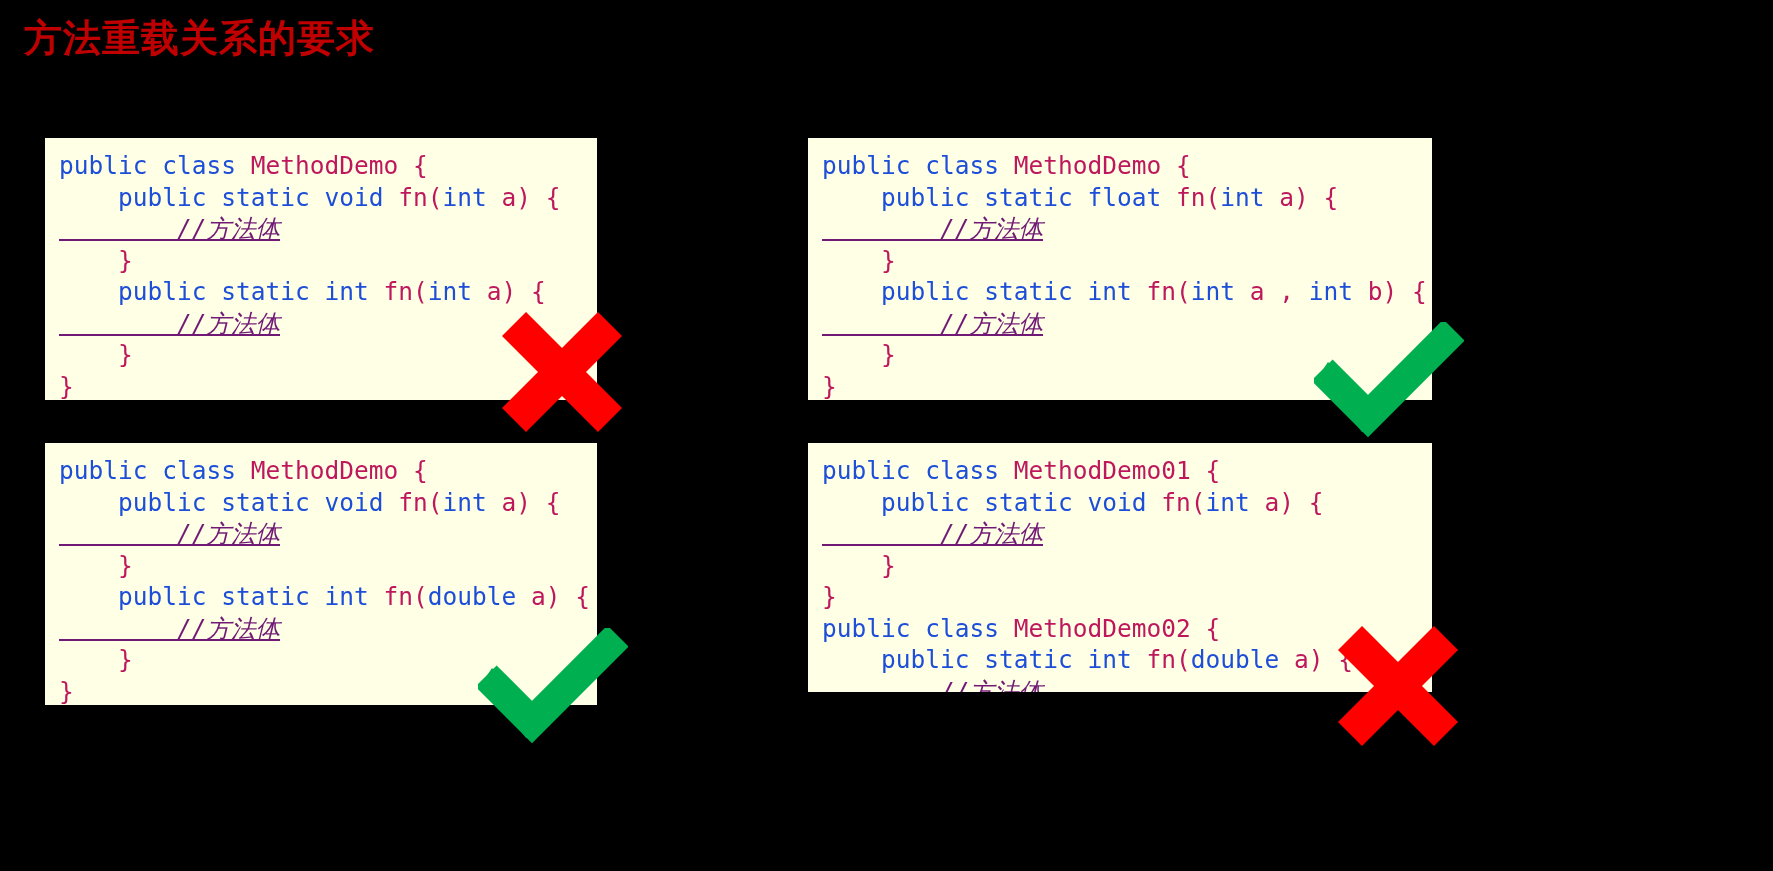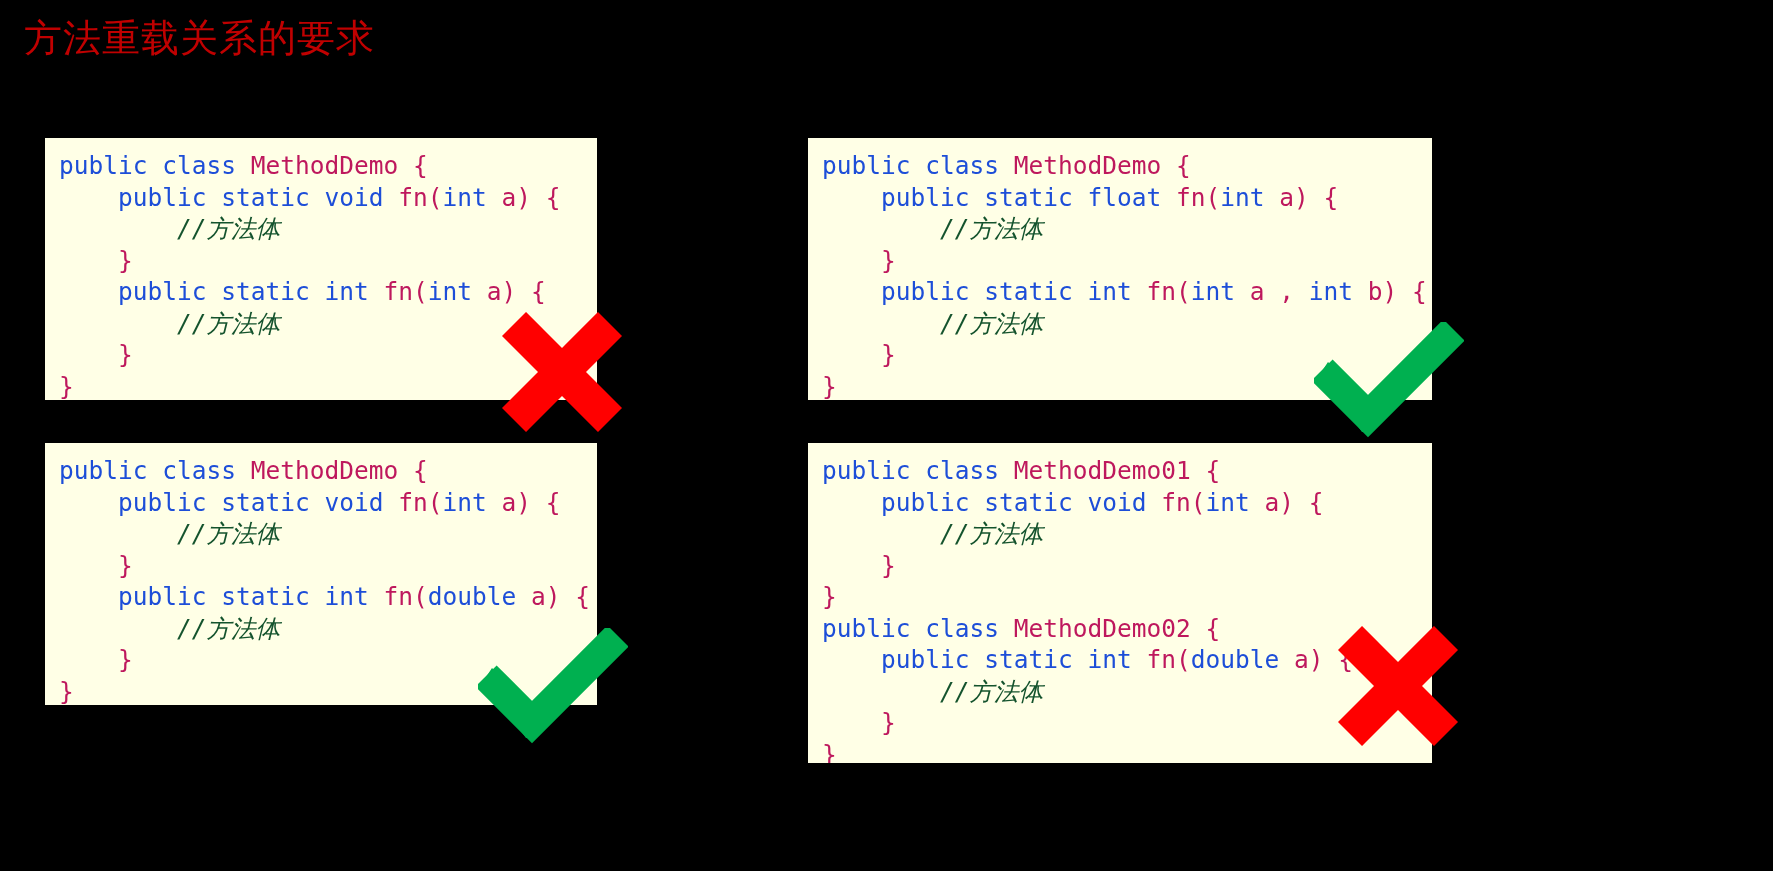--- a/index.html
+++ b/index.html
@@ -14,53 +14,53 @@
     overflow: hidden;
     font-family: "Liberation Sans", sans-serif;
   }
 
   
   #slide-title {
     position: absolute;
     left: 24px;
     top: 14px;
     font-family: "Liberation Serif", "DejaVu Serif", serif;
-    font-weight: normal;
+    font-weight: bold;
     font-size: 38px;
     line-height: 48px;
     color: #C00000;
     letter-spacing: 1px;
     white-space: nowrap;
   }
 
   
   .code-box {
     position: absolute;
     background: #FFFFE6;
     box-sizing: border-box;
     overflow: hidden;
     padding: 12px 0 10px 14px;
   }
   #code-box-1 { left: 45px;  top: 138px; width: 552px; height: 262px; }
   #code-box-2 { left: 808px; top: 138px; width: 624px; height: 262px; }
   #code-box-3 { left: 45px;  top: 443px; width: 552px; height: 262px; }
-  #code-box-4 { left: 808px; top: 443px; width: 624px; height: 320px; }
+  #code-box-4 { left: 808px; top: 443px; width: 624px; height: 249px; }
 
   .code-lines {
     font-family: "DejaVu Sans Mono", "Liberation Mono", monospace;
     font-size: 24.5px;
     line-height: 31.5px;
     white-space: pre;
     color: #000000;
   }
   .code-line { white-space: pre; }
 
   .kw  { color: #1d4ed8; }
   .id  { color: #be185d; }
-  .cmt { color: #14532d; font-style: italic; }
+  .cmt { color: #701a75; font-style: italic; text-decoration: underline; }
 
   
   .mark {
     position: absolute;
     pointer-events: none;
   }
   .mark svg { display: block; }
 
   #mark-cross-1 { left: 502px; top: 312px; width: 120px; height: 120px; }
   #mark-check-1 { left: 1314px; top: 322px; width: 150px; height: 120px; }

